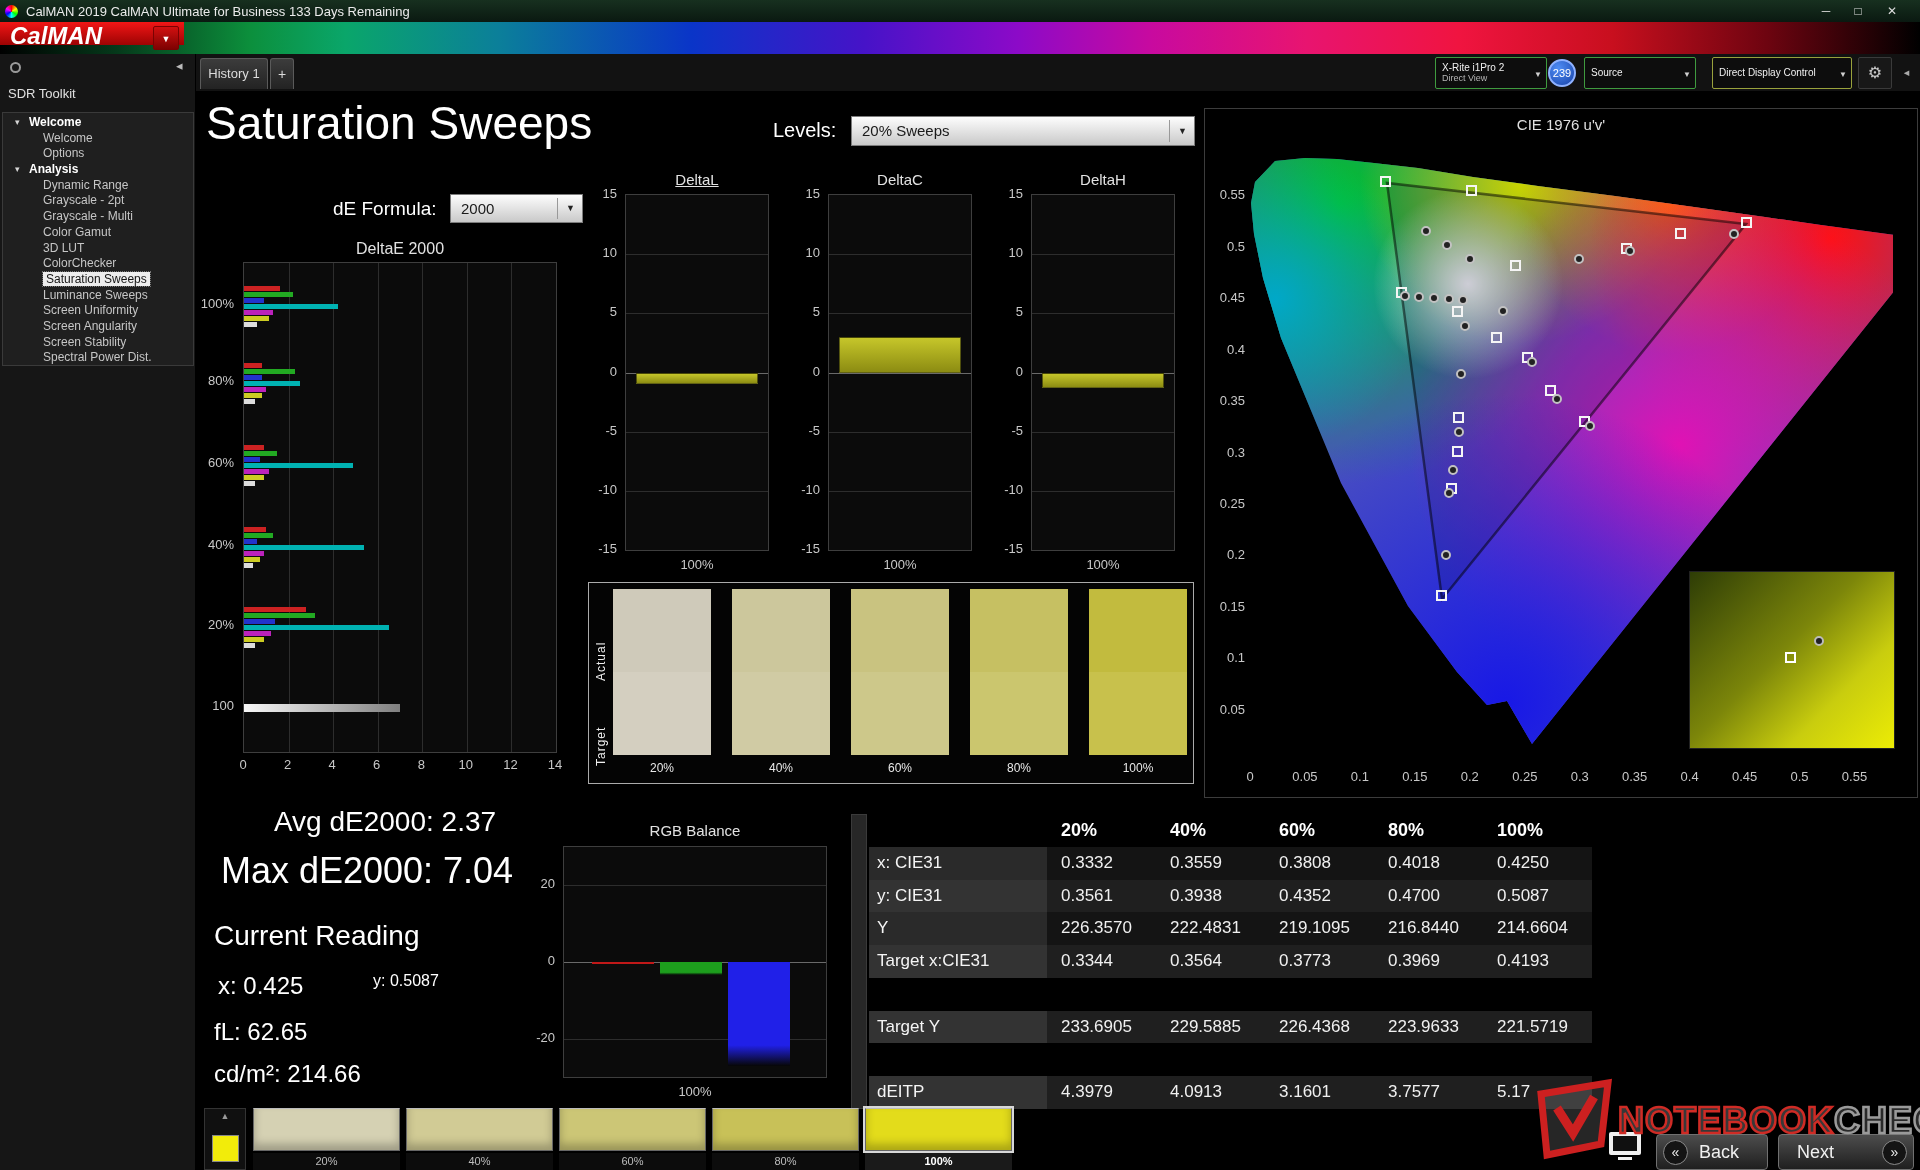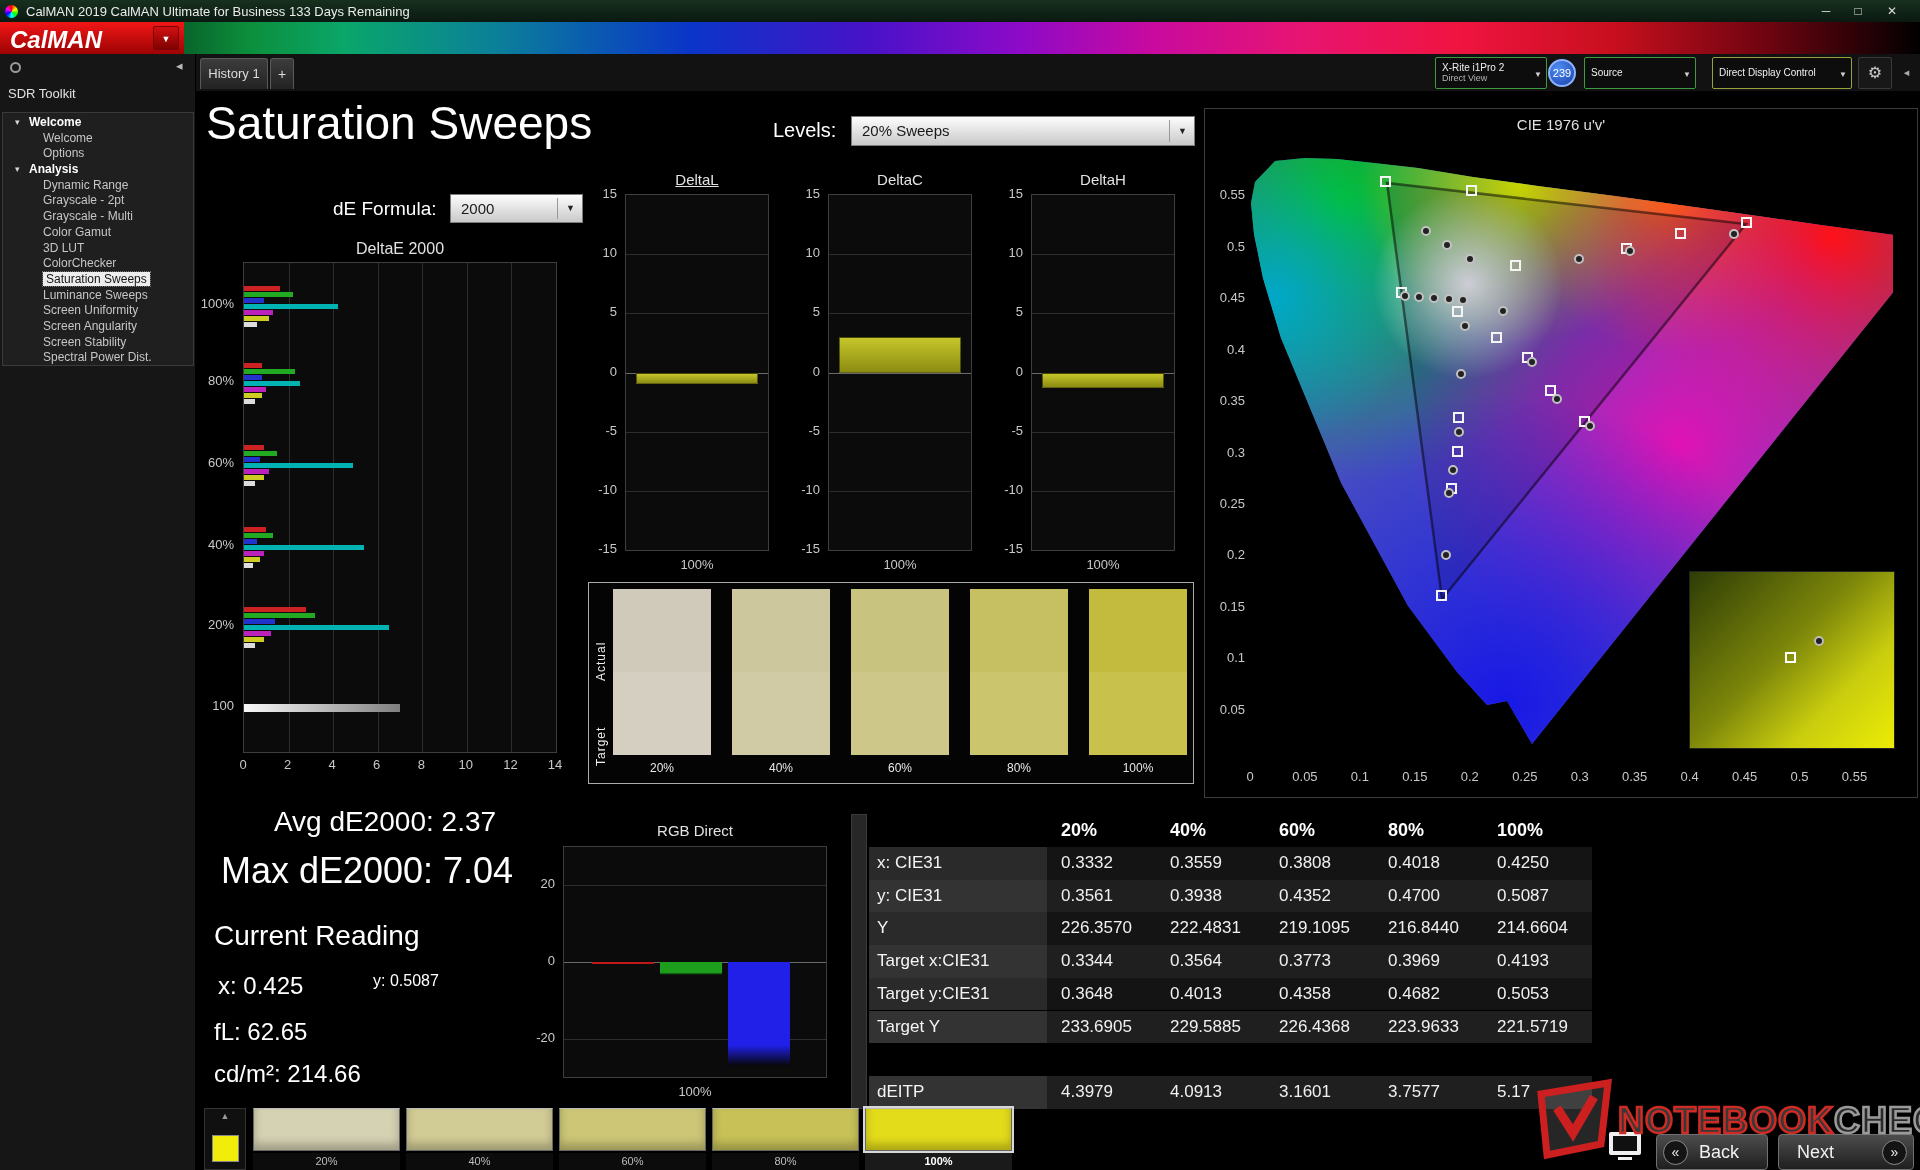--- a/index.html
+++ b/index.html
@@ -8,21 +8,21 @@
 
 
 #titlebar{position:absolute;left:0;top:0;width:1920px;height:22px;background:linear-gradient(180deg,#17301f,#0a1911);display:flex;align-items:center;z-index:5;}
 #tbIcon{width:13px;height:13px;border-radius:50%;margin-left:5px;background:conic-gradient(#f00,#ff0,#0f0,#0ff,#00f,#f0f,#f00);flex:0 0 auto;}
 #tbTitle{margin-left:8px;font-size:13px;color:#ebebeb;white-space:nowrap;}
 .tb-btn{position:absolute;top:0;width:28px;height:22px;text-align:center;line-height:22px;font-size:12px;color:#ddd;}
 #tbMin{left:1812px;}#tbMax{left:1844px;}#tbClose{left:1878px;}
 
 
 #rainbow{position:absolute;left:0;top:22px;width:1920px;height:32px;background:linear-gradient(90deg,#000 0%,#05381a 6%,#0c8f3c 13%,#0aa66a 18%,#0b7f9a 26%,#0a35c8 36%,#4613c8 45%,#8c0ac8 53%,#c80a9f 60%,#e81470 68%,#f01440 76%,#c80f1e 84%,#6e0410 92%,#000 100%);}
-#logoBlock{position:absolute;left:0;top:22px;width:184px;height:32px;background:linear-gradient(180deg,#f21616,#9c0303);display:flex;align-items:flex-end;z-index:6;}
+#logoBlock{position:absolute;left:0;top:22px;width:184px;height:23px;background:linear-gradient(180deg,#f21616,#9c0303);display:flex;align-items:flex-start;z-index:6;}
 #logoText{font-size:24px;font-weight:bold;font-style:italic;color:#fff;margin-left:10px;}
 #logoDD{position:absolute;right:5px;top:4px;width:26px;height:24px;background:linear-gradient(180deg,#d21010,#7e0202);color:#fff;font-size:9px;text-align:center;line-height:24px;border-radius:2px;border:1px solid #7a0202;}
 
 
 #chromeRow{position:absolute;left:0;top:54px;width:1920px;height:38px;background:#121212;border-bottom:1px solid #000;}
 .tab{position:absolute;top:4px;height:31px;background:linear-gradient(180deg,#3c3c3c,#232323);border:1px solid #5a5a5a;border-bottom:none;border-radius:3px 3px 0 0;color:#ddd;text-align:center;line-height:30px;}
 #tabHistory{left:200px;width:68px;font-size:13px;}
 #tabAdd{left:270px;width:24px;font-size:14px;}
 .ctl{position:absolute;top:3px;height:32px;background:#0d0d0d;border:1px solid #3f9b3f;border-radius:2px;}
 #ctlMeter{left:1435px;width:112px;}
@@ -529,21 +529,21 @@
 </div>
 
 <div id="sumAvg" class="bigtxt">Avg dE2000: 2.37</div>
 <div id="sumMax" class="bigtxt">Max dE2000: 7.04</div>
 <div id="sumCur" class="bigtxt">Current Reading</div>
 <div id="sumX" class="bigtxt">x: 0.425</div>
 <div id="sumY" class="bigtxt">y: 0.5087</div>
 <div id="sumFL" class="bigtxt">fL: 62.65</div>
 <div id="sumCD" class="bigtxt">cd/m²: 214.66</div>
 
-<div id="rgbTitle" class="chart-title">RGB Direct</div>
+<div id="rgbTitle" class="chart-title">RGB Balance</div>
 <div id="rgbPlot" class="plot">
     <div class="hgrid" style="top: 38.3333px;"></div>
     <div class="hgrid zero" style="top: 115px;"></div>
     <div class="hgrid" style="top: 191.667px;"></div>
     <div class="rgb-bar" style="left: 28px; top: 115px; height: 2px; background: linear-gradient(rgb(192, 24, 24) 0%, rgb(192, 24, 24) 80%, rgba(0, 0, 0, 0.4) 100%);"></div>
     <div class="rgb-bar" style="left: 96px; top: 115px; height: 13.4167px; background: linear-gradient(rgb(29, 158, 29) 0%, rgb(29, 158, 29) 80%, rgba(0, 0, 0, 0.4) 100%);"></div>
     <div class="rgb-bar" style="left: 164px; top: 115px; height: 103.5px; background: linear-gradient(rgb(32, 32, 232) 0%, rgb(32, 32, 232) 80%, rgba(0, 0, 0, 0.4) 100%);"></div>
   </div>
 <div id="rgbY">
     <div class="axlbl-r" style="top: 30.3333px;">20</div>
@@ -586,28 +586,20 @@
       <div class="tcell tval" style="left: 505px; width: 109px;">216.8440</div>
       <div class="tcell tval" style="left: 614px; width: 109px;">214.6604</div>
     </div>
     <div class="trow even" style="top: 131.1px; height: 32.7px; line-height: 32.7px;">
       <div class="tcell tlabel" style="left: 0px; width: 178px;">Target x:CIE31</div>
       <div class="tcell tval" style="left: 178px; width: 109px;">0.3344</div>
       <div class="tcell tval" style="left: 287px; width: 109px;">0.3564</div>
       <div class="tcell tval" style="left: 396px; width: 109px;">0.3773</div>
       <div class="tcell tval" style="left: 505px; width: 109px;">0.3969</div>
       <div class="tcell tval" style="left: 614px; width: 109px;">0.4193</div>
-    </div>
-    <div class="trow odd" style="top: 163.8px; height: 32.7px; line-height: 32.7px;">
-      <div class="tcell tlabel" style="left: 0px; width: 178px;">Target y:CIE31</div>
-      <div class="tcell tval" style="left: 178px; width: 109px;">0.3648</div>
-      <div class="tcell tval" style="left: 287px; width: 109px;">0.4013</div>
-      <div class="tcell tval" style="left: 396px; width: 109px;">0.4358</div>
-      <div class="tcell tval" style="left: 505px; width: 109px;">0.4682</div>
-      <div class="tcell tval" style="left: 614px; width: 109px;">0.5053</div>
     </div>
     <div class="trow even" style="top: 196.5px; height: 32.7px; line-height: 32.7px;">
       <div class="tcell tlabel" style="left: 0px; width: 178px;">Target Y</div>
       <div class="tcell tval" style="left: 178px; width: 109px;">233.6905</div>
       <div class="tcell tval" style="left: 287px; width: 109px;">229.5885</div>
       <div class="tcell tval" style="left: 396px; width: 109px;">226.4368</div>
       <div class="tcell tval" style="left: 505px; width: 109px;">223.9633</div>
       <div class="tcell tval" style="left: 614px; width: 109px;">221.5719</div>
     </div>
     <div class="trow even" style="top: 261.9px; height: 32.7px; line-height: 32.7px;">

